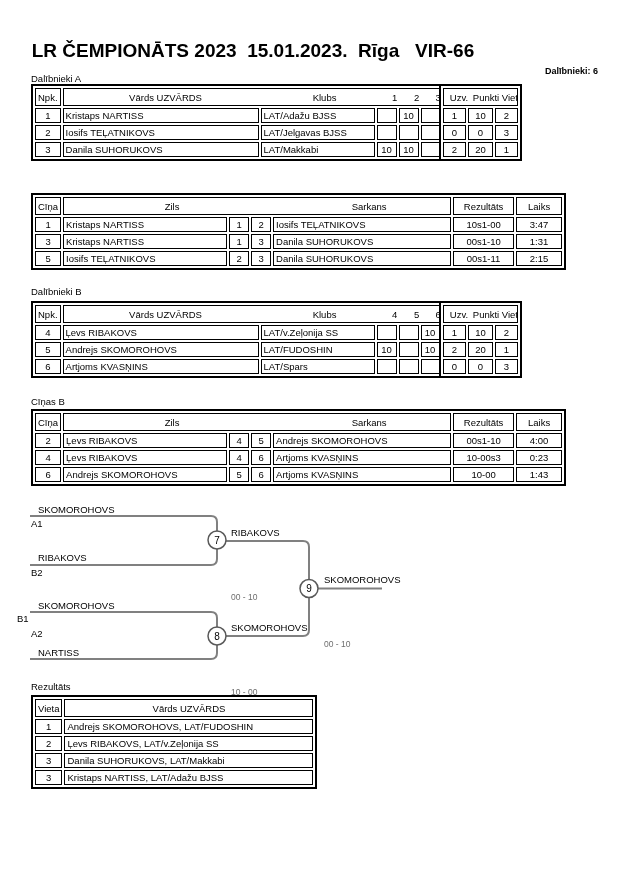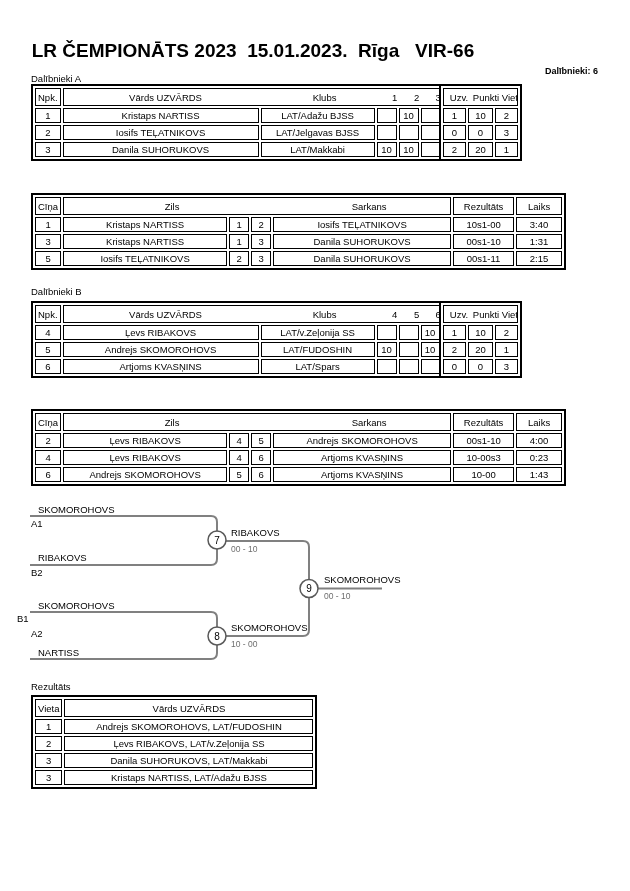--- a/index.html
+++ b/index.html
@@ -11,33 +11,33 @@
   .participants-note { position:absolute; right:32px; top:66px; font-size:9px;font-weight:bold; }
 
   .lbl { position:absolute; font-size:9.5px; }
 
   table.grid { position:absolute; border-collapse:separate; border-spacing:2px;
                border:2px solid #000; table-layout:fixed; background:#fff; }
   table.grid td { border:1px solid #000; font-size:9.5px; height:13px; padding:0 2px;
                   white-space:nowrap; overflow:hidden; vertical-align:middle; }
   table.grid tr.hdr td { height:16px; }
   td.c { text-align:center; }
-  td.l { text-align:center; padding-left:6px; }
+  td.l { text-align:left; padding-left:6px; }
   td.merged { padding:0; position:relative; }
   .mcell { position:relative; width:100%; height:100%; }
   .ms { position:absolute; top:50%; transform:translateY(-50%); text-align:center; font-size:9.5px; }
 
   svg.bracket { position:absolute; left:0; top:0; pointer-events:none; }
   .bl { fill:none; stroke:#808080; stroke-width:2; }
   .bc { fill:#ffffff; stroke:#595959; stroke-width:1.5; }
   .bn { font-family:"Liberation Sans", sans-serif; font-size:10px; fill:#000; text-anchor:middle; }
 
   .br-name  { position:absolute; font-size:9.5px; white-space:nowrap; }
   .br-seed  { position:absolute; font-size:9.5px; white-space:nowrap; }
-  .br-score { position:absolute; font-size:8.5px; color:#6e6e6e; white-space:nowrap; }
+  .br-score { position:absolute; font-size:8.5px; color:#6e6e6e; white-space:nowrap;margin-top:48px; }
 </style>
 </head>
 <body>
 
 <div class="page">
 
   <div class="doc-title">LR ČEMPIONĀTS 2023  15.01.2023.  Rīga   VIR-66</div>
   <div class="participants-note">Dalībnieki: 6</div>
 
   <div class="lbl" style="left:31px;top:73px;width:491px">Dalībnieki A</div>
@@ -148,21 +148,21 @@
       <td class="c">Rezultāts</td>
       <td class="c">Laiks</td>
     </tr>
     <tr>
       <td class="c">1</td>
       <td class="l">Kristaps NARTISS</td>
       <td class="c">1</td>
       <td class="c">2</td>
       <td class="l">Iosifs TEĻATNIKOVS</td>
       <td class="c">10s1-00</td>
-      <td class="c">3:40</td>
+      <td class="c">3:47</td>
     </tr>
     <tr>
       <td class="c">3</td>
       <td class="l">Kristaps NARTISS</td>
       <td class="c">1</td>
       <td class="c">3</td>
       <td class="l">Danila SUHORUKOVS</td>
       <td class="c">00s1-10</td>
       <td class="c">1:31</td>
     </tr>
@@ -256,20 +256,21 @@
       <td class="c">1</td>
     </tr>
     <tr>
       <td class="c">0</td>
       <td class="c">0</td>
       <td class="c">3</td>
     </tr>
   </tbody>
     </table>
 
+  <div class="lbl" style="left:31px;top:396px;width:533px">Cīņas B</div>
 
   <table class="grid" style="left:31px;top:409px">
     <colgroup>
         <col style="width:24px">
         <col style="width:164px">
         <col style="width:20px">
         <col style="width:20px">
         <col style="width:178px">
         <col style="width:61px">
         <col style="width:46px">

